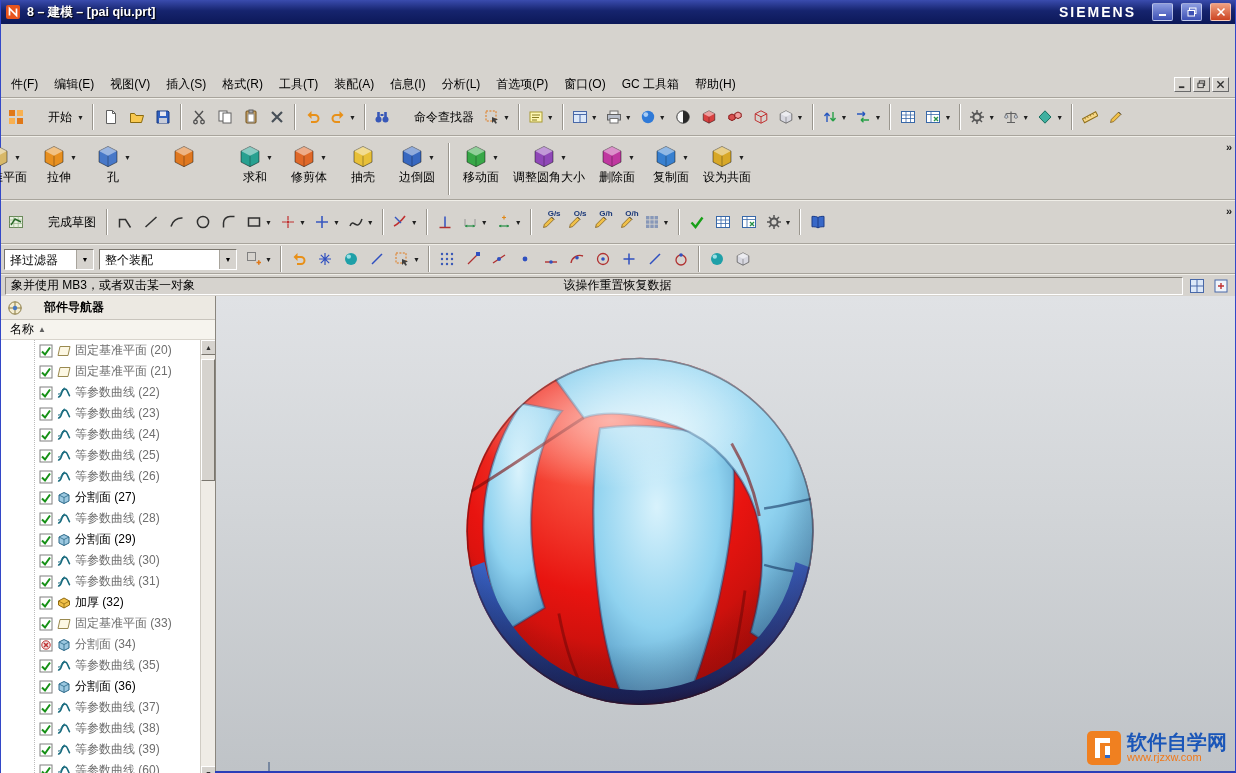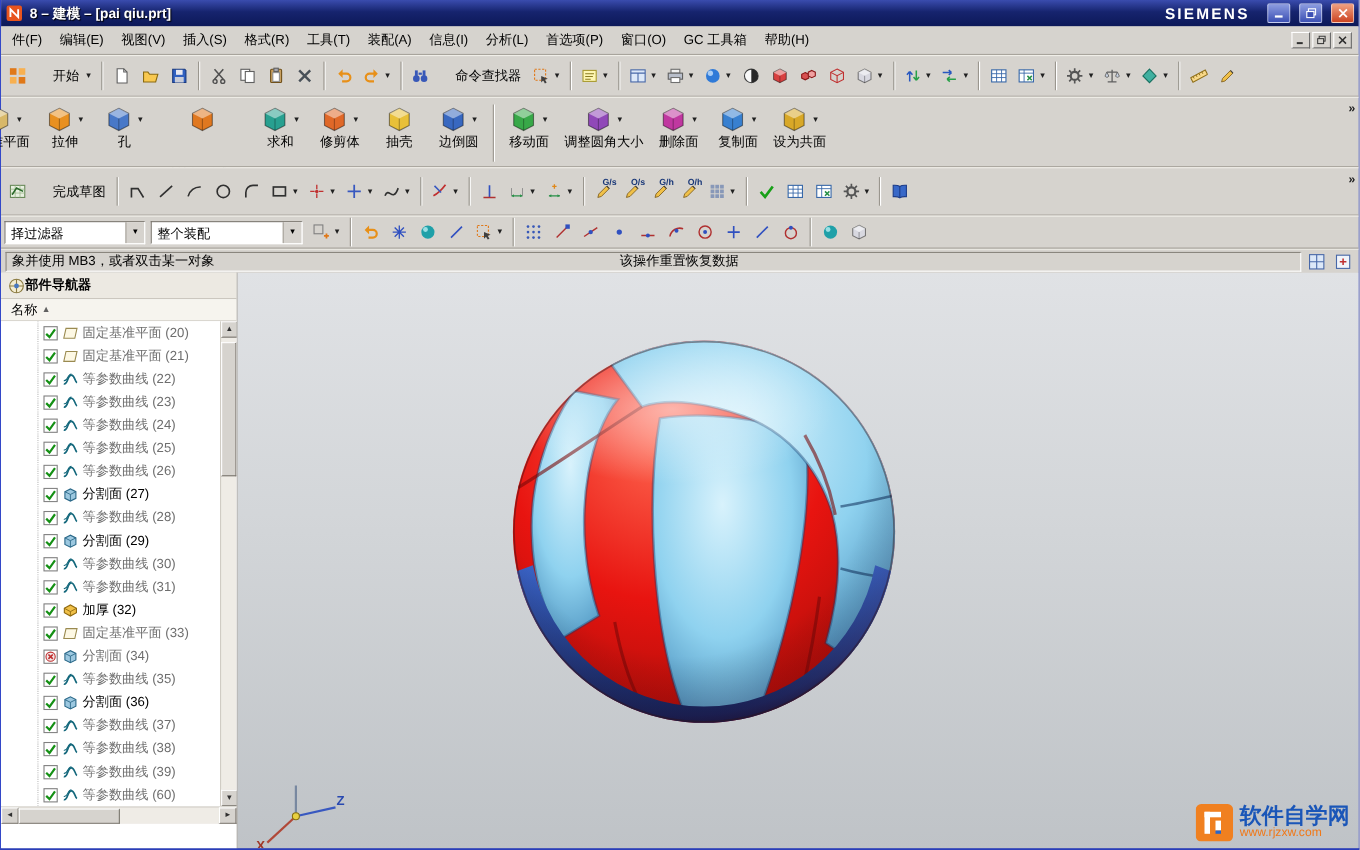--- a/index.html
+++ b/index.html
@@ -8,21 +8,21 @@
   #page{width:1236px;height:773px;display:flex;flex-direction:column;border-left:1px solid #3348c8;border-right:1px solid #3348c8;border-bottom:2px solid #2a3eb8;background:#d6d3ce;}
   
   .titlebar{height:24px;flex:0 0 24px;background:linear-gradient(180deg,#3a4cae 0%,#16246e 45%,#0c1858 100%);display:flex;align-items:center;padding:0 4px;gap:6px;color:#fff;}
   .appicon{width:16px;height:16px;display:inline-flex;}
   .wtitle{font-weight:bold;font-size:12.5px;text-shadow:1px 1px 1px #000;white-space:nowrap;}
   .brand{margin-left:auto;font-weight:bold;font-size:14px;letter-spacing:2px;margin-right:8px;}
   .wbtn{width:21px;height:18px;border-radius:2px;display:inline-flex;align-items:center;justify-content:center;margin-left:2px;border:1px solid rgba(255,255,255,.5);}
   .wbtn.min,.wbtn.max{background:linear-gradient(180deg,#8c9ce0,#3c50b4);}
   .wbtn.close{background:linear-gradient(180deg,#f0a080,#cc4422);}
   
-  .menubar{height:26px;flex:0 0 26px;display:flex;align-items:center;background:#d6d3ce;border-bottom:1px solid #a8a49c;padding:0 2px;}
+  .menubar{height:26px;flex:0 0 26px;display:flex;align-items:center;background:#d6d3ce;border-bottom:1px solid #a8a49c;padding:0 2px;margin-top:48px;}
   .menus{display:flex;align-items:center;}
   .menu-item{padding:4px 8px;white-space:nowrap;display:inline-block;}
   .mdibtns{margin-left:auto;display:flex;gap:2px;padding-right:4px;}
   .mdibtn{width:17px;height:15px;background:#d6d3ce;border:1px solid;border-color:#fff #6a6a6a #6a6a6a #fff;display:inline-flex;align-items:center;justify-content:center;}
   
   .tb{display:flex;align-items:center;background:#d6d3ce;border-top:1px solid #f0eee8;border-bottom:1px solid #a8a49c;padding:0 3px;position:relative;}
   .tb1{height:38px;flex:0 0 38px;}
   .tb2{height:64px;flex:0 0 64px;align-items:flex-start;padding-top:2px;}
   .tb3{height:44px;flex:0 0 44px;}
   .tb4{height:30px;flex:0 0 30px;}
@@ -40,31 +40,31 @@
   .fbtn .flabel{font-size:12px;line-height:13px;text-align:center;white-space:nowrap;}
   .fbtn.wide .flabel{white-space:normal;max-width:78px;margin-top:29px;}
   .fbtn.clipped{margin-left:-30px;}
   .ovf{position:absolute;right:3px;top:4px;font-size:11px;color:#202020;font-weight:bold;}
   .supbtn{position:relative;}
   .suplab{position:absolute;top:1px;right:0;font-size:8px;line-height:8px;color:#1a3878;font-weight:bold;padding-left:48px;}
   
   .combo{height:21px;background:#fff;border:1px solid;border-color:#7a766e #fff #fff #7a766e;display:inline-flex;align-items:stretch;margin-right:5px;}
   .combo .cval{padding:2px 5px;white-space:nowrap;overflow:hidden;}
   .combo .cbtn{width:17px;background:#d6d3ce;border-left:1px solid #a8a49c;display:flex;align-items:center;justify-content:center;font-size:7px;}
-  .combo.filter{width:128px;}
+  .combo.filter{width:90px;}
   .combo.scope{width:138px;}
   
   .promptbar{height:22px;flex:0 0 22px;background:#d6d3ce;display:flex;align-items:center;padding:1px 4px;gap:4px;border-top:1px solid #f0eee8;}
   .pfield{flex:1;height:18px;border:1px solid;border-color:#8a867e #fff #fff #8a867e;background:#d6d3ce;position:relative;display:flex;align-items:center;padding:0 5px;overflow:hidden;}
   .pmsg{position:absolute;left:52%;transform:translateX(-50%);white-space:nowrap;}
   .pbtn{width:20px;height:18px;border:1px solid transparent;display:flex;align-items:center;justify-content:center;}
   
   .content{flex:1;display:flex;min-height:0;}
   .panel{width:215px;flex:0 0 215px;background:#fff;border-right:1px solid #8a867e;display:flex;flex-direction:column;}
-  .panel-header{height:24px;flex:0 0 24px;display:flex;align-items:center;gap:0;padding:0 6px;background:#ece9e2;border-bottom:1px solid #c8c4bc;font-weight:bold;}
+  .panel-header{height:24px;flex:0 0 24px;display:flex;align-items:center;gap:21px;padding:0 6px;background:#ece9e2;border-bottom:1px solid #c8c4bc;font-weight:bold;}
   .colheader{height:20px;flex:0 0 20px;display:flex;align-items:center;gap:4px;padding:0 9px;background:#f6f4ee;border-bottom:1px solid #d8d4cc;}
   .sortind{font-size:8px;color:#606060;}
   .tree{height:441px;flex:0 0 441px;position:relative;background:#fff;overflow:hidden;}
   .rows{position:absolute;left:0;top:0;right:15px;bottom:0;}
   .guide{position:absolute;left:33px;top:0;bottom:0;border-left:1px dotted #bcbcbc;}
   .row{height:21px;display:flex;align-items:center;gap:3px;padding-left:38px;white-space:nowrap;position:relative;}
   .row .rlabel{color:#6e6e6e;}
   .row.strong .rlabel{color:#000;}
   .cb{width:14px;height:14px;display:inline-flex;flex:0 0 14px;}
   .ticon16{width:16px;height:16px;display:inline-flex;flex:0 0 16px;}

